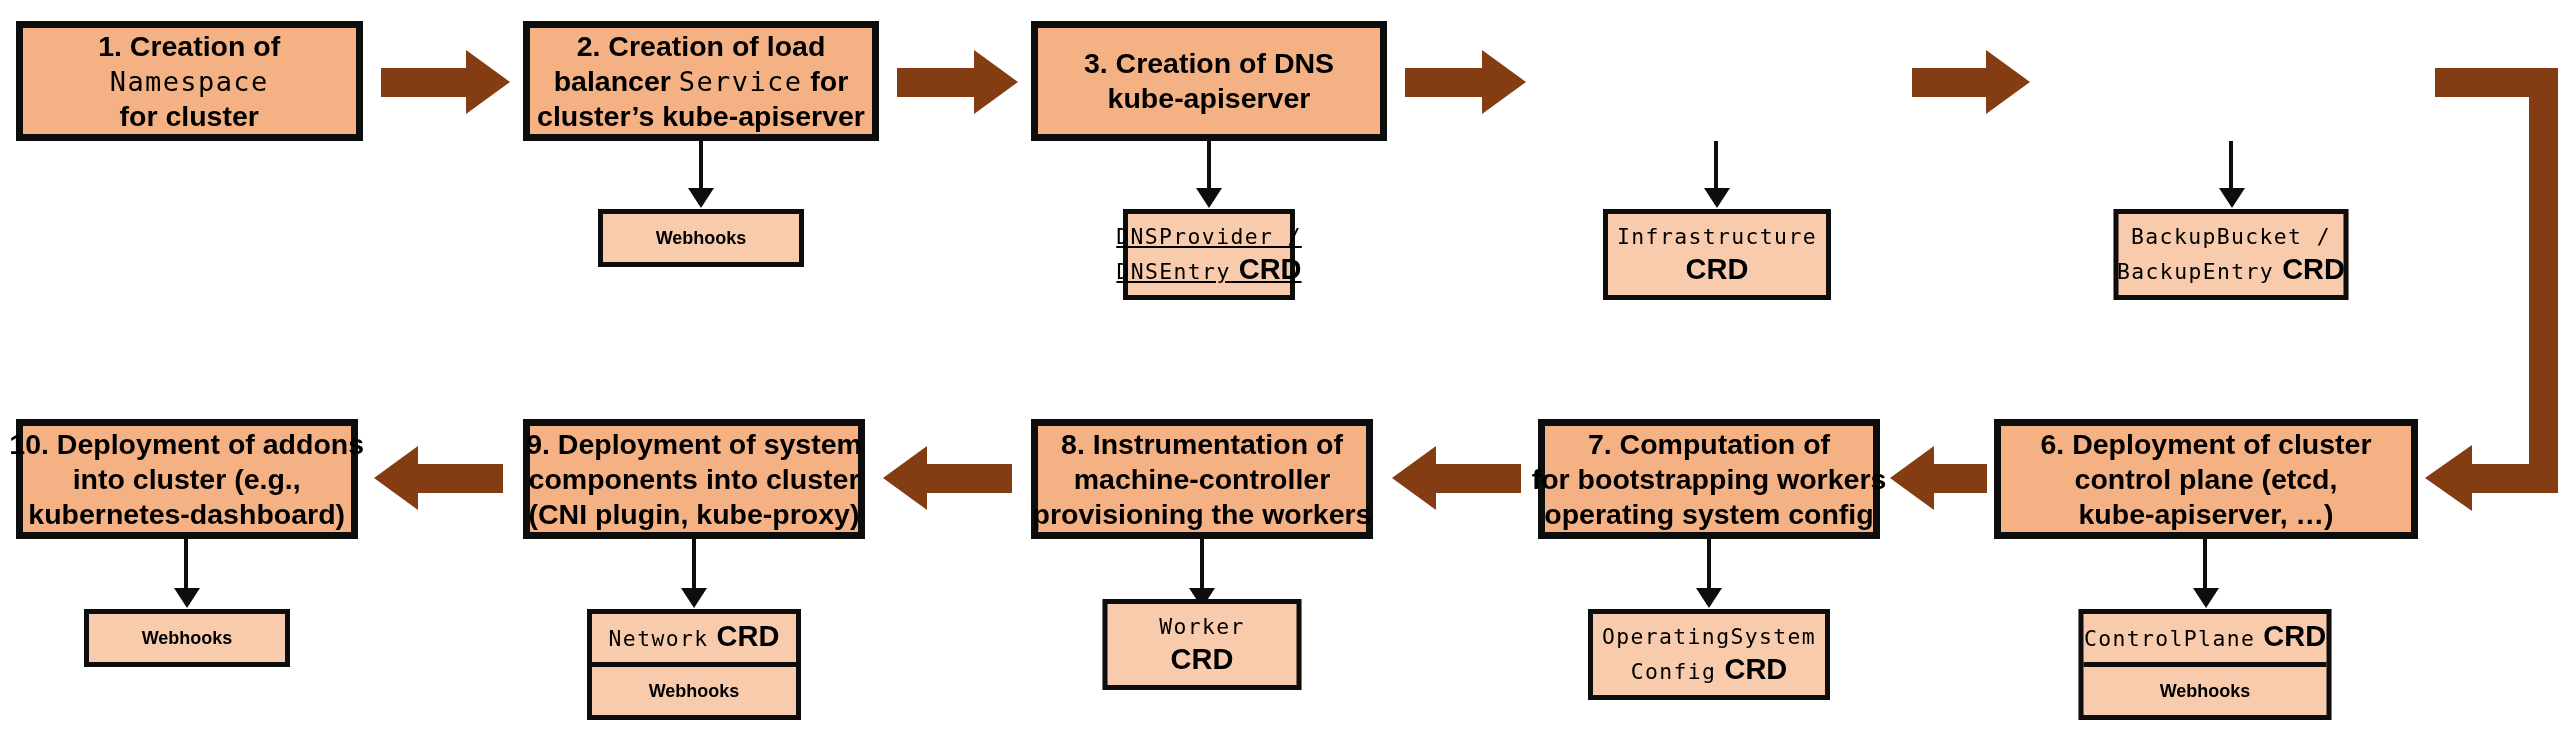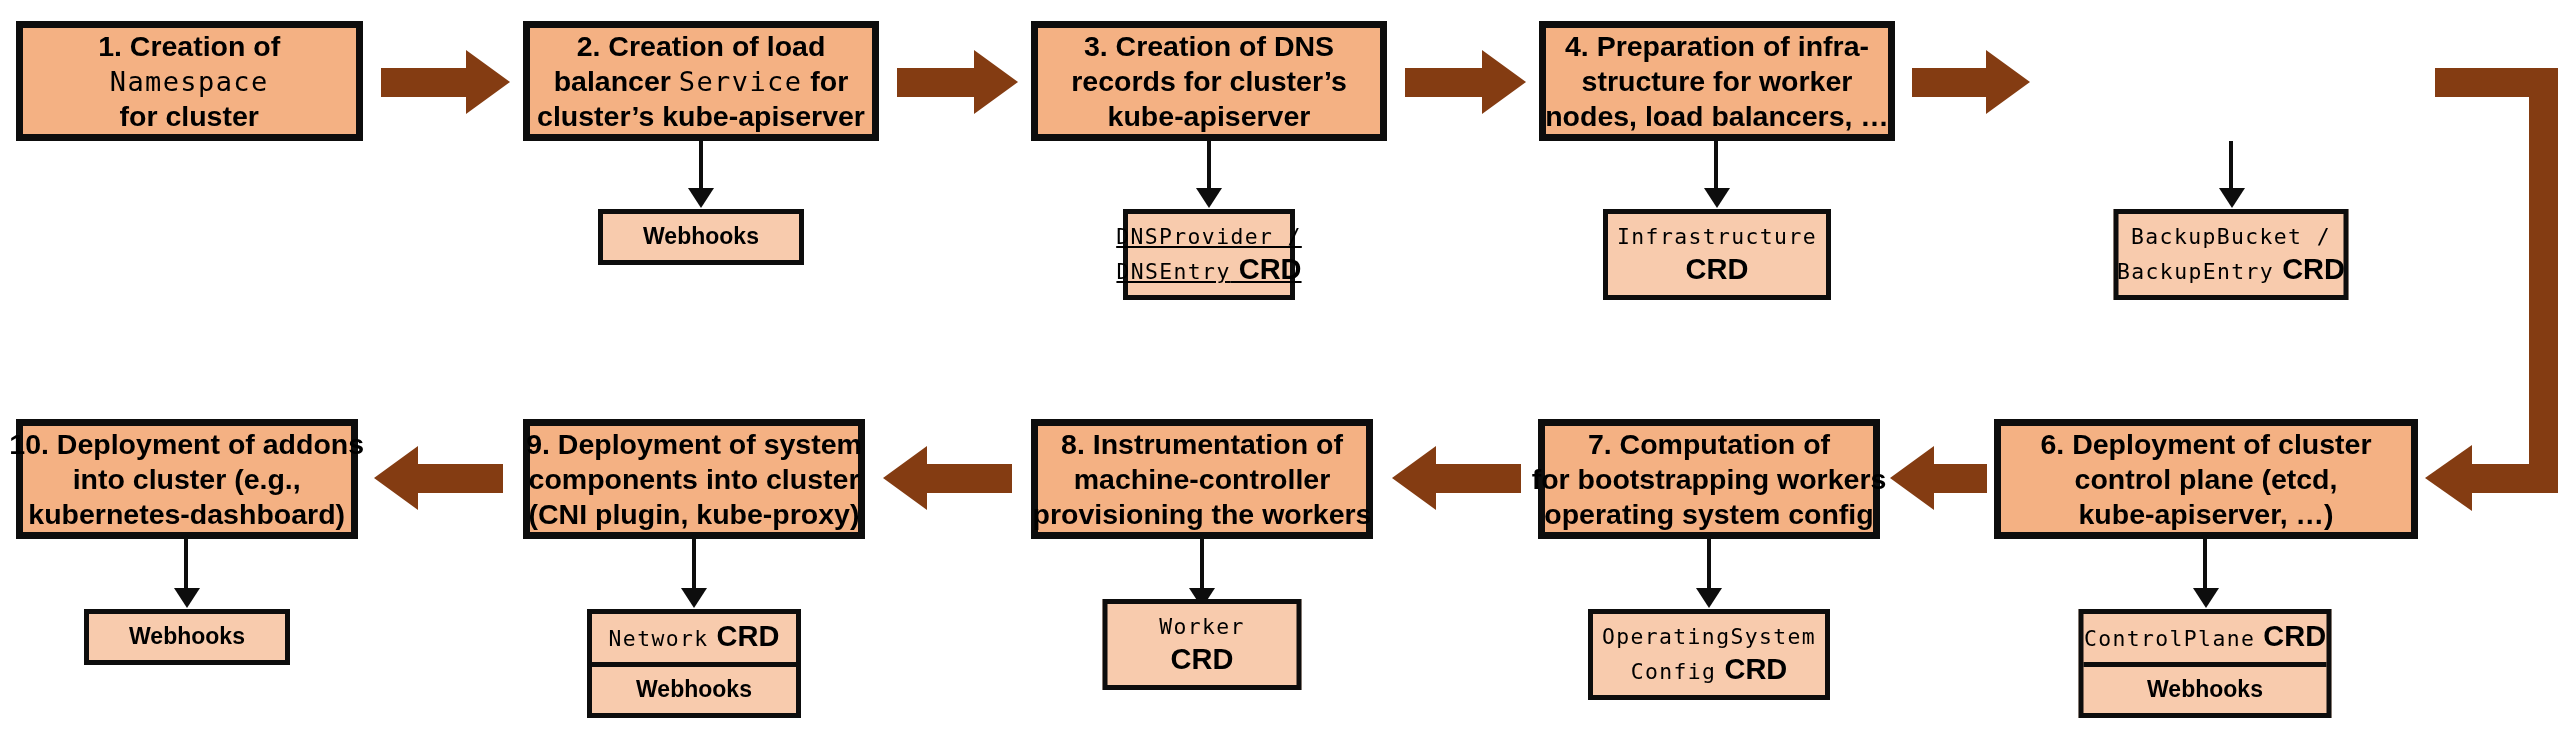--- a/index.html
+++ b/index.html
@@ -35,21 +35,21 @@
   }
   .sub .row{
     display:flex;flex-direction:column;justify-content:center;align-items:center;
     text-align:center;color:#000;
     font-size:23px;line-height:33px;
     padding:6.4px 7.1px;min-height:44px;box-sizing:border-box;
   }
   .sub .row + .row{border-top:5.7px solid var(--bd,#0d0d0d);}
   .sub .mono{font-size:21.4px;}
   .sub .bold{font-size:29px;}
-  .sub .sans{font-size:23px;font-weight:700;}
+  .sub .sans{font-size:18px;font-weight:700;}
   .conn{position:absolute;width:4.3px;background:var(--bd,#0d0d0d);}
   .conn-head{
     position:absolute;width:0;height:0;
     border-left:13px solid transparent;border-right:13px solid transparent;
     border-top:20.6px solid var(--bd,#0d0d0d);
   }
   .shaft{position:absolute;height:28.5px;background:var(--ar,#843C12);}
   .head-r{
     position:absolute;width:0;height:0;
     border-top:32px solid transparent;border-bottom:32px solid transparent;
@@ -83,35 +83,29 @@
     </div>
     <div class="conn" style="left: 699px; top: 141px; height: 48px;"></div>
     <div class="conn-head" style="left: 688px; top: 188px;"></div>
     <div class="sub" style="left: 701px; top: 209px; width: 206px;">
       <div class="row">
         <div class="line"><span class="sans">Webhooks</span></div>
       </div>
     </div>
     <div class="box" style="left: 1031px; top: 21.4px; width: 356px;">
       <div class="line"><span class="sans">3. Creation of DNS</span></div>
-      <div class="line"><span class="sans">records for cluster’s</span></div>
       <div class="line"><span class="sans">kube-apiserver</span></div>
     </div>
     <div class="conn" style="left: 1207px; top: 141px; height: 48px;"></div>
     <div class="conn-head" style="left: 1196px; top: 188px;"></div>
     <div class="sub" style="left: 1209px; top: 209px; width: 172px; text-decoration: underline;">
       <div class="row">
         <div class="line"><span class="mono">DNSProvider /</span></div>
         <div class="line"><span class="mono">DNSEntry</span><span class="bold"> CRD</span></div>
       </div>
-    </div>
-    <div class="box" style="left: 1539px; top: 21.4px; width: 356px;">
-      <div class="line"><span class="sans">4. Preparation of infra-</span></div>
-      <div class="line"><span class="sans">structure for worker</span></div>
-      <div class="line"><span class="sans">nodes, load balancers, …</span></div>
     </div>
     <div class="conn" style="left: 1714px; top: 141px; height: 48px;"></div>
     <div class="conn-head" style="left: 1704px; top: 188px;"></div>
     <div class="sub" style="left: 1717px; top: 209px; width: 228px;">
       <div class="row">
         <div class="line"><span class="mono">Infrastructure</span></div>
         <div class="line"><span class="bold">CRD</span></div>
       </div>
     </div>
     <div class="conn" style="left: 2229px; top: 141px; height: 48px;"></div>

